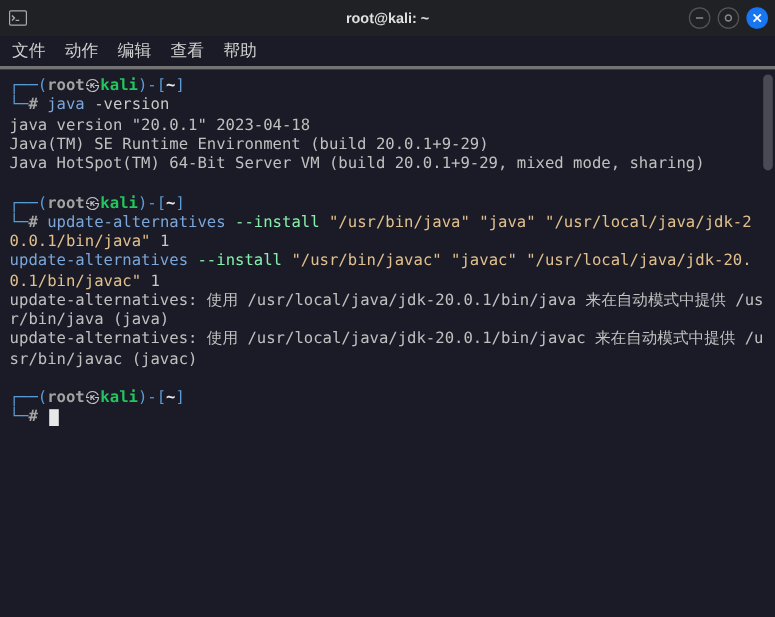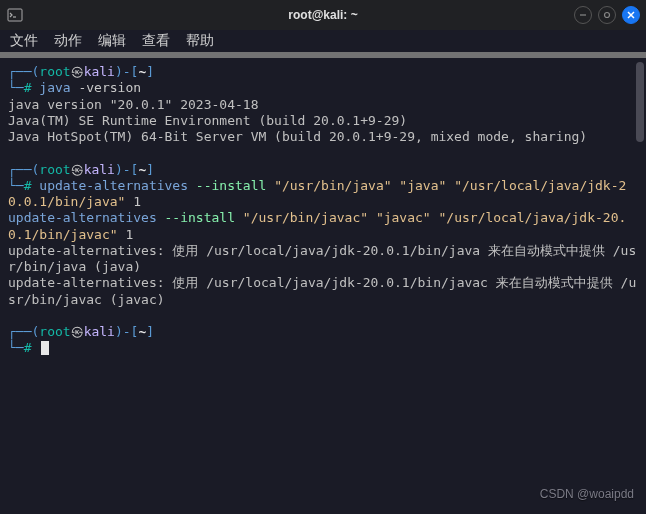--- a/index.html
+++ b/index.html
@@ -59,21 +59,21 @@
 .menubar {
   height: 28px;
   background: #1a1b26;
   display: flex;
   align-items: center;
   padding: 0 10px;
   gap: 16px;
   font-family: sans-serif;
   font-size: 14px;
   color: #d0d0d0;
-  border-bottom: 6px solid #737373;
+  border-bottom: 3px solid #737373;
 }
 .menu-item { cursor: default; }
 .terminal {
   padding: 6px 8px;
   height: calc(100% - 58px);
   position: relative;
   line-height: 1.25;
   background: #1a1b26;
   overflow: hidden;
 }
@@ -88,27 +88,27 @@
   width: 8px;
   height: 80px;
   background: #4a4a55;
   border-radius: 4px;
 }
 .prompt-line {
   white-space: pre;
   font-family: inherit;
 }
 .c-blue { color: #5b9bd5; }
-.c-red { color: #14b8a6; font-weight: normal; }
+.c-red { color: #a3a3a3; font-weight: bold; }
 .c-white { color: #c8c8c8; }
 .c-boldwhite { color: #e8e8e8; font-weight: bold; }
 .c-cmd { color: #7aa6da; text-align: right; }
 .c-green { color: #86efac; }
 .c-yellow { color: #e2c08d; }
-.c-redhost { color: #c4b5fd; font-weight: normal; }
+.c-redhost { color: #22c55e; font-weight: bold; }
 .output { color: #c0c0c0; white-space: pre-wrap; word-break: break-all; }
 .cursor {
   display: inline-block;
   width: 8px;
   height: 14px;
   background: #e8e8e8;
   vertical-align: text-bottom;
   margin-left: 2px;
 }
 .watermark {
@@ -160,14 +160,13 @@
   <span class="menu-item">查看</span>
   <span class="menu-item">帮助</span>
 </div>
 
 <div class="terminal">
   <div class="terminal-inner" id="term-inner"><div class="prompt-line"><span class="c-blue">┌──(</span><span class="c-red">root</span><span class="c-white">㉿</span><span class="c-redhost">kali</span><span class="c-blue">)-[</span><span class="c-boldwhite">~</span><span class="c-blue">]</span></div><div class="prompt-line output"><span class="c-blue">└─</span><span class="c-red">#</span> <span class="c-cmd">java </span><span class="c-white">-version</span></div><div class="output">java version "20.0.1" 2023-04-18
 Java(TM) SE Runtime Environment (build 20.0.1+9-29)
 Java HotSpot(TM) 64-Bit Server VM (build 20.0.1+9-29, mixed mode, sharing)</div><br><div class="prompt-line"><span class="c-blue">┌──(</span><span class="c-red">root</span><span class="c-white">㉿</span><span class="c-redhost">kali</span><span class="c-blue">)-[</span><span class="c-boldwhite">~</span><span class="c-blue">]</span></div><div class="prompt-line output"><span class="c-blue">└─</span><span class="c-red">#</span> <span class="c-cmd">update-alternatives </span><span class="c-green">--install </span><span class="c-yellow">"/usr/bin/java" "java" "/usr/local/java/jdk-20.0.1/bin/java"</span><span class="c-white"> 1</span></div><div class="output"><span class="c-cmd">update-alternatives </span><span class="c-green">--install </span><span class="c-yellow">"/usr/bin/javac" "javac" "/usr/local/java/jdk-20.0.1/bin/javac"</span><span class="c-white"> 1</span></div><div class="output">update-alternatives: 使用 /usr/local/java/jdk-20.0.1/bin/java 来在自动模式中提供 /usr/bin/java (java)
 update-alternatives: 使用 /usr/local/java/jdk-20.0.1/bin/javac 来在自动模式中提供 /usr/bin/javac (javac)</div><br><div class="prompt-line"><span class="c-blue">┌──(</span><span class="c-red">root</span><span class="c-white">㉿</span><span class="c-redhost">kali</span><span class="c-blue">)-[</span><span class="c-boldwhite">~</span><span class="c-blue">]</span></div><div class="prompt-line output"><span class="c-blue">└─</span><span class="c-red">#</span> <span class="cursor"></span></div></div>
   <div class="scrollbar"></div>
-  <div class="watermark">CSDN @woaipdd</div>
 </div>
 
 </body></html>

